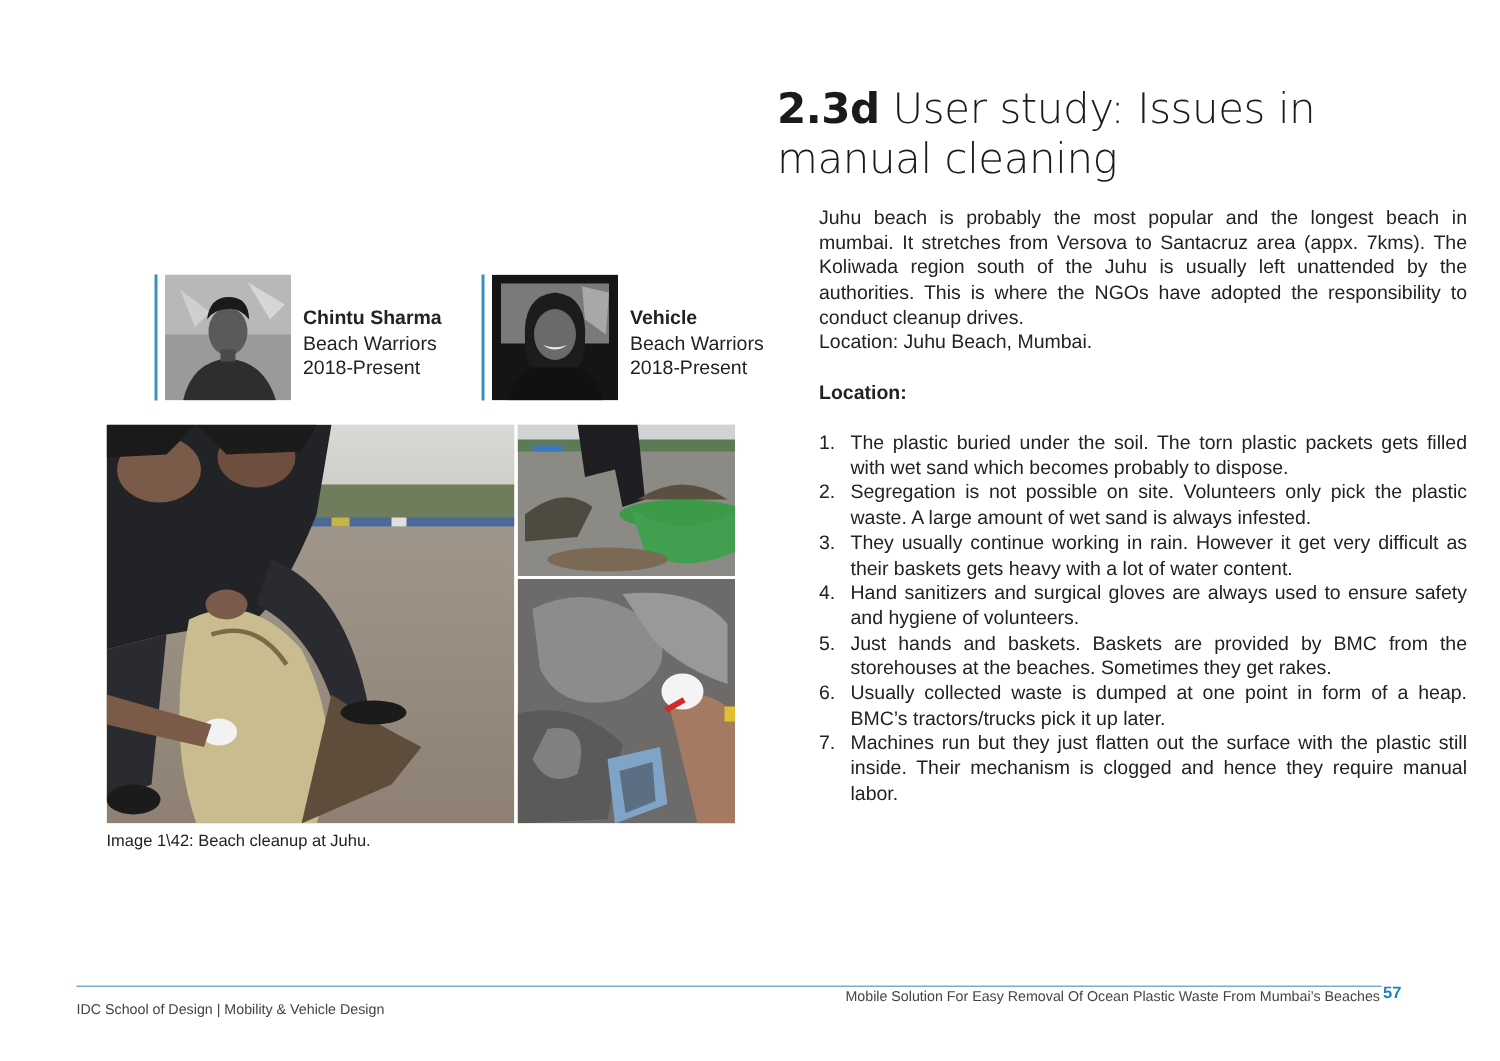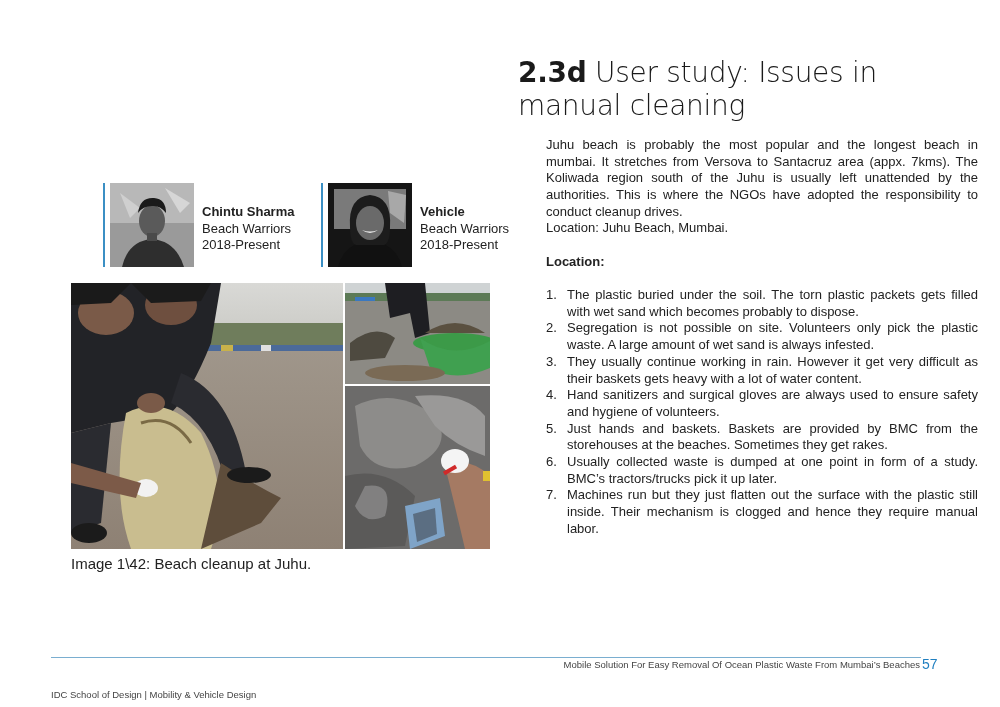--- a/index.html
+++ b/index.html
@@ -39,55 +39,55 @@
     .p1 { left: 63px; }
     .p2 { left: 281px; }
 
     .photos { position: absolute; left: 71px; top: 283px; width: 419px; height: 266px; }
     .photo-main { position: absolute; left: 0; top: 0; width: 272px; height: 266px; overflow: hidden; }
     .photo-tr { position: absolute; left: 274px; top: 0; width: 145px; height: 101px; overflow: hidden; }
     .photo-br { position: absolute; left: 274px; top: 103px; width: 145px; height: 163px; overflow: hidden; }
 
     .caption {
       position: absolute; left: 71px; top: 555px;
-      font-family: "Liberation Sans", sans-serif; font-size: 15px; color: #222;
+      font-family: "Liberation Sans", sans-serif; font-size: 11px; color: #222;
     }
 
     .footer-line { position: absolute; left: 51px; top: 657px; width: 870px; height: 1px; background: #7aaed0; }
     .footer-left {
-      position: absolute; left: 51px; top: 689px;
+      position: absolute; left: 51px; top: 668px;
       font-family: "Liberation Sans", sans-serif; font-size: 9.5px; color: #444;
     }
     .footer-right {
       position: absolute; right: 80px; top: 659px;
       font-family: "Liberation Sans", sans-serif; font-size: 9.5px; color: #444; margin-left: 14px;
     }
     .page-num {
       position: absolute; left: 922px; top: 656px;
-      font-family: "Liberation Sans", sans-serif; font-size: 14px; font-weight: normal; color: #1f7fc0;
+      font-family: "Liberation Sans", sans-serif; font-size: 11px; font-weight: bold; color: #1f7fc0;
     }
   </style>
 </head>
 <body>
 
 <div class="title"><span class="num">2.3d</span><span> User study: Issues in manual cleaning</span></div>
 
 <p class="body-text intro">Juhu beach is probably the most popular and the longest beach in mumbai. It stretches from Versova to Santacruz area (appx. 7kms). The Koliwada region south of the Juhu is usually left unattended by the authorities. This is where the NGOs have adopted the responsibility to conduct cleanup drives.</p>
 
 <p class="body-text location"><b>Location:</b><span> Juhu Beach, Mumbai.</span></p>
 
 <p class="body-text insights-head">Location:</p>
 
 <ol class="body-text insights">
   <li><span class="n">1.</span><span>The plastic buried under the soil. The torn plastic packets gets filled with wet sand which becomes probably to dispose.</span></li>
   <li><span class="n">2.</span><span>Segregation is not possible on site. Volunteers only pick the plastic waste. A large amount of wet sand is always infested.</span></li>
   <li><span class="n">3.</span><span>They usually continue working in rain. However it get very difficult as their baskets gets heavy with a lot of water content.</span></li>
   <li><span class="n">4.</span><span>Hand sanitizers and surgical gloves are always used to ensure safety and hygiene of volunteers.</span></li>
   <li><span class="n">5.</span><span>Just hands and baskets. Baskets are provided by BMC from the storehouses at the beaches. Sometimes they get rakes.</span></li>
-  <li><span class="n">6.</span><span>Usually collected waste is dumped at one point in form of a study. BMC’s tractors/trucks pick it up later.</span></li>
+  <li><span class="n">6.</span><span>Usually collected waste is dumped at one point in form of a heap. BMC’s tractors/trucks pick it up later.</span></li>
   <li><span class="n">7.</span><span>Machines run but they just flatten out the surface with the plastic still inside. Their mechanism is clogged and hence they require manual labor.</span></li>
 </ol>
 
 <div class="profile p1">
   <div class="bar"></div>
   <div class="photo">
     <svg width="84" height="84" viewBox="0 0 84 84">
       <rect width="84" height="84" fill="#9a9a9a"></rect>
       <rect x="0" y="0" width="84" height="40" fill="#b8b8b8"></rect>
       <path d="M10 10 L30 25 L20 35 Z" fill="#cfcfcf"></path>

